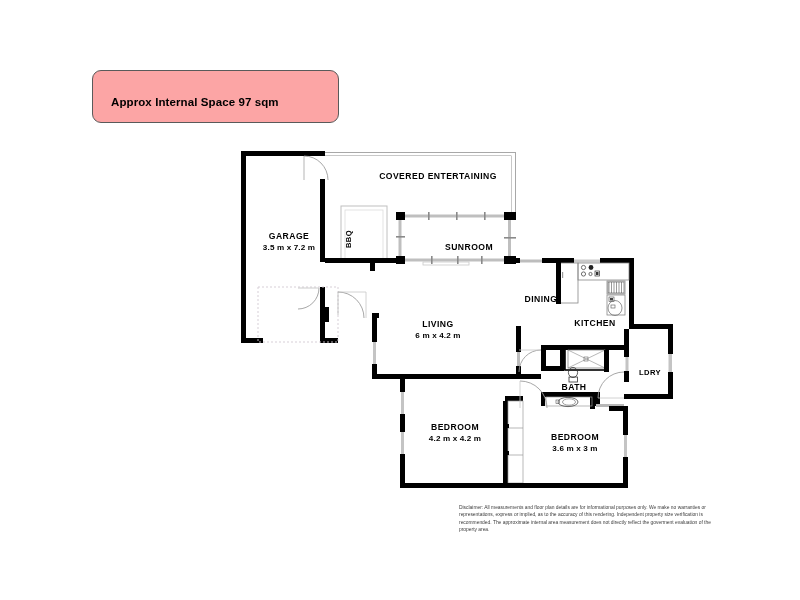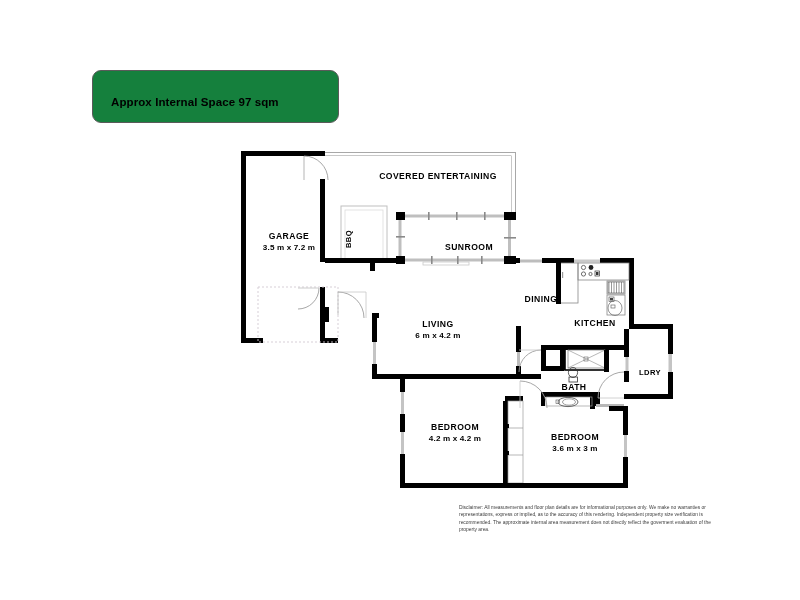--- a/index.html
+++ b/index.html
@@ -24,21 +24,21 @@
 
   
   #area-callout {
     position: absolute;
     left: 92px;
     top: 70px;
     width: 247px;
     height: 53px;
     border: 1px solid #5a5a5a;
     border-radius: 9px;
-    background: #15803d;
+    background: #fca5a5;
     box-sizing: border-box;
   }
   #area-callout-label {
     position: absolute;
     left: 18px;
     top: 25px;
     font-size: 11.5px;
     font-weight: bold;
     color: #000000;
     letter-spacing: 0.1px;

